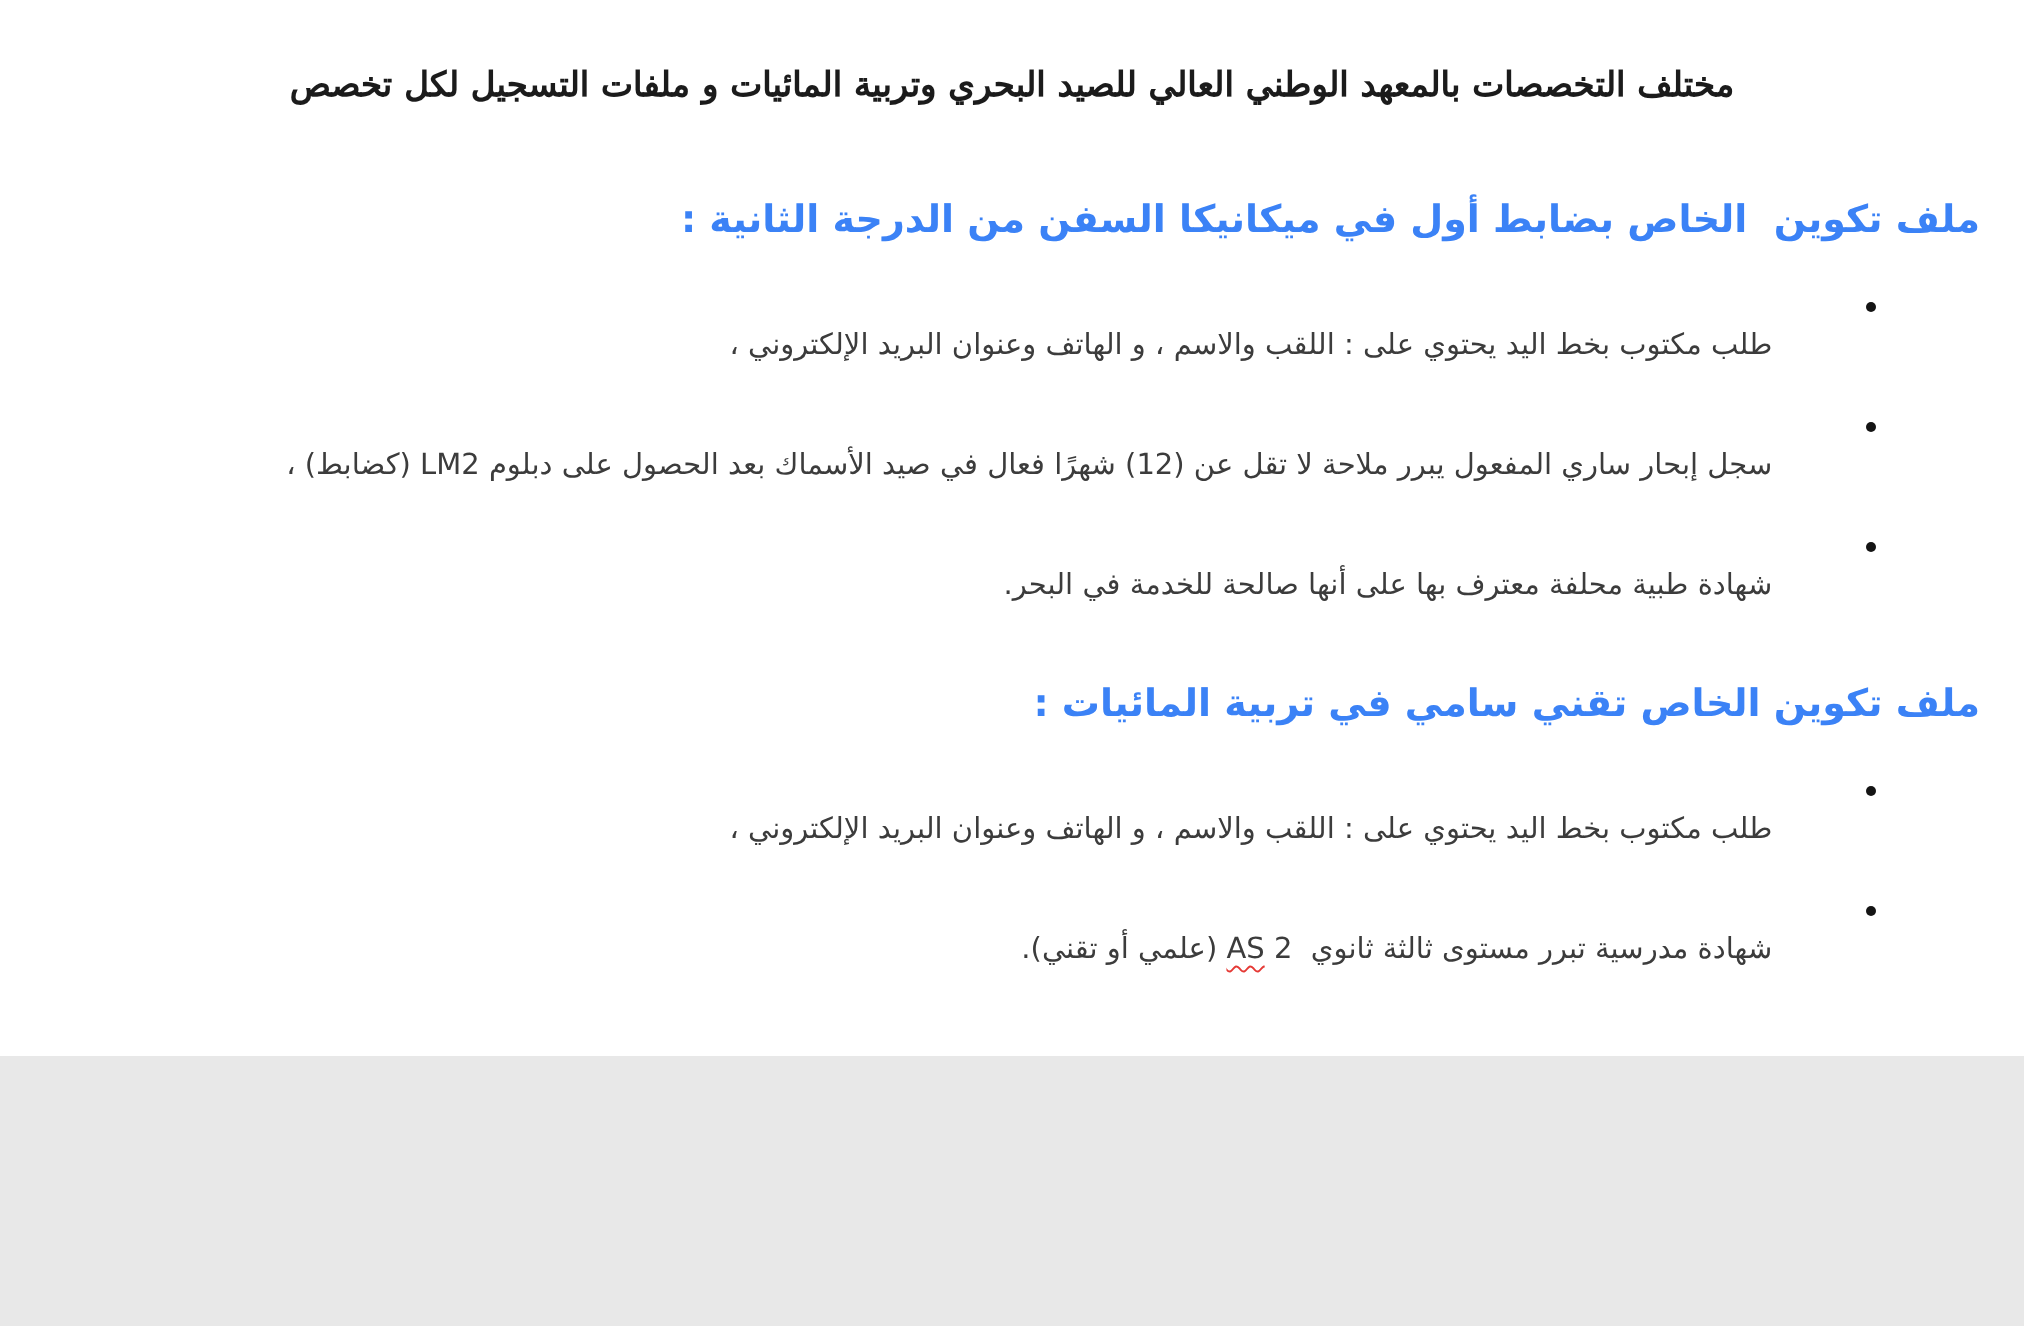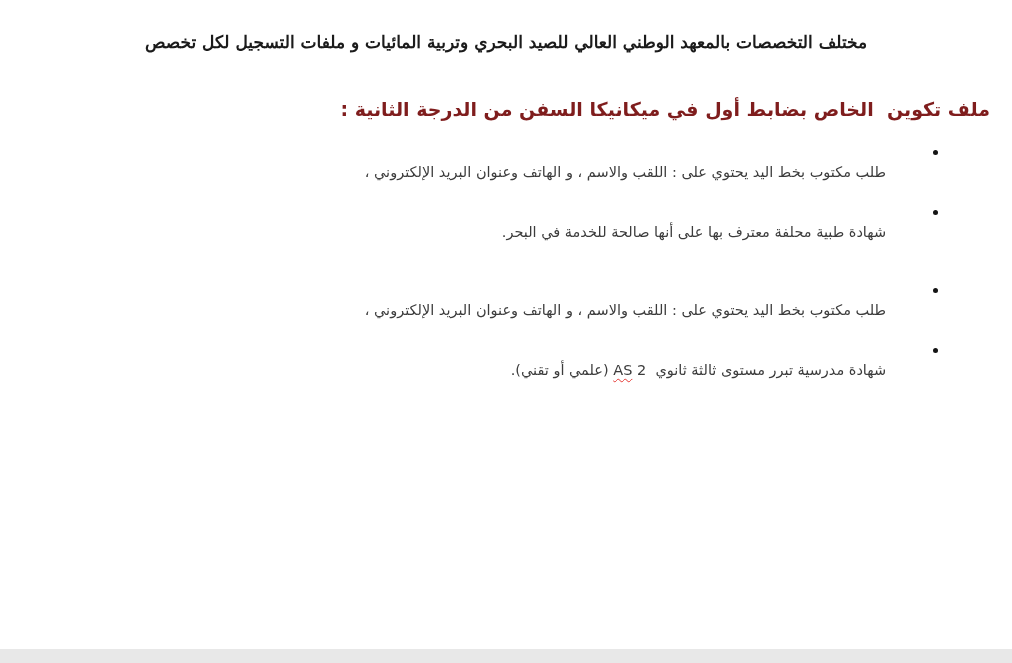--- a/index.html
+++ b/index.html
@@ -1,29 +1,29 @@
 <!DOCTYPE html>
 <html lang="ar" dir="rtl"><head>
 <meta charset="utf-8">
 <style>
   html,body{margin:0;padding:0;background:#e8e8e8;}
   .page{
-    width:1012px;height:649px;background:#ffffff;margin:0 auto;
+    width:1012px;height:528px;background:#ffffff;margin:0 auto;
     direction:rtl;position:relative;overflow:hidden;
     font-family:"DejaVu Sans",sans-serif;color:#3c3c3c;box-sizing:border-box;
   }
   .title{
     padding-top:32px;text-align:center;
     font-family:"DejaVu Serif",serif;font-weight:bold;font-size:17px;
     color:#1b1b1b;white-space:pre-wrap;
   }
   .content{padding:0 22px 0 22px;}
   h2{margin:0;white-space:pre-wrap;}
   .sec{
-    margin-top:42px;font-size:19px;line-height:30px;font-weight:700;color:#7f1d1d;
+    margin-top:42px;font-size:19px;line-height:30px;font-weight:700;color:#3b82f6;
   }
   .sec.tight{margin-top:14px;}
   ul.reqs{
     list-style:none;margin:18px 52px 0 0;padding:0;
   }
   ul.reqs li{
     position:relative;padding-right:15px;font-size:14.5px;line-height:20px;
     color:#3c3c3c;white-space:pre-wrap;text-align:right;
   }
   ul.reqs li::before{
@@ -44,24 +44,28 @@
 
   <div class="content">
 
     <h2 class="sec">ملف تكوين  الخاص بضابط أول في ميكانيكا السفن من الدرجة الثانية :</h2>
 
     <ul class="reqs">
       <li>
         <span>طلب مكتوب بخط اليد يحتوي على : اللقب والاسم ، و الهاتف وعنوان البريد الإلكتروني ،</span>
       </li>
       <li>
+        <span>سجل إبحار ساري المفعول يبرر ملاحة لا تقل عن (12) شهرًا فعال في صيد الأسماك بعد الحصول على دبلوم LM2 (كضابط) ،</span>
+      </li>
+      <li>
         <span>شهادة طبية محلفة معترف بها على أنها صالحة للخدمة في البحر.</span>
       </li>
     </ul>
 
+    <h2 class="sec tight">ملف تكوين الخاص تقني سامي في تربية المائيات :</h2>
 
     <ul class="reqs">
       <li>
         <span>طلب مكتوب بخط اليد يحتوي على : اللقب والاسم ، و الهاتف وعنوان البريد الإلكتروني ،</span>
       </li>
       <li>
         <span>شهادة مدرسية تبرر مستوى ثالثة ثانوي  </span><span class="misspelled">AS</span><span> 2 (علمي أو تقني).</span>
       </li>
 
     </ul>

